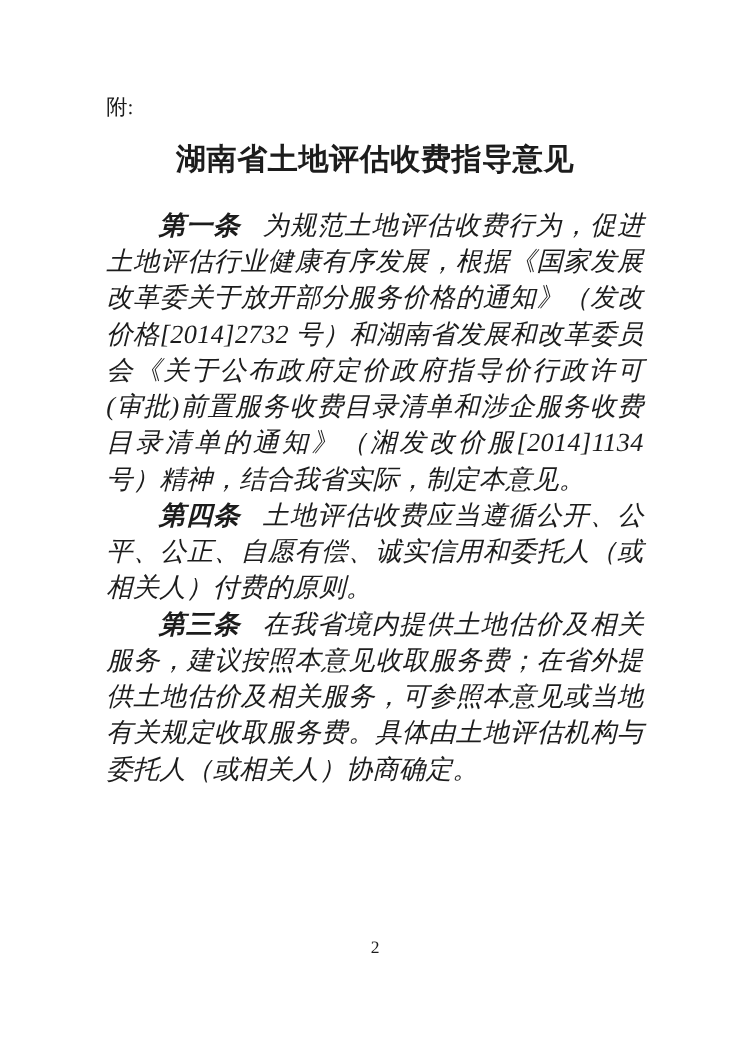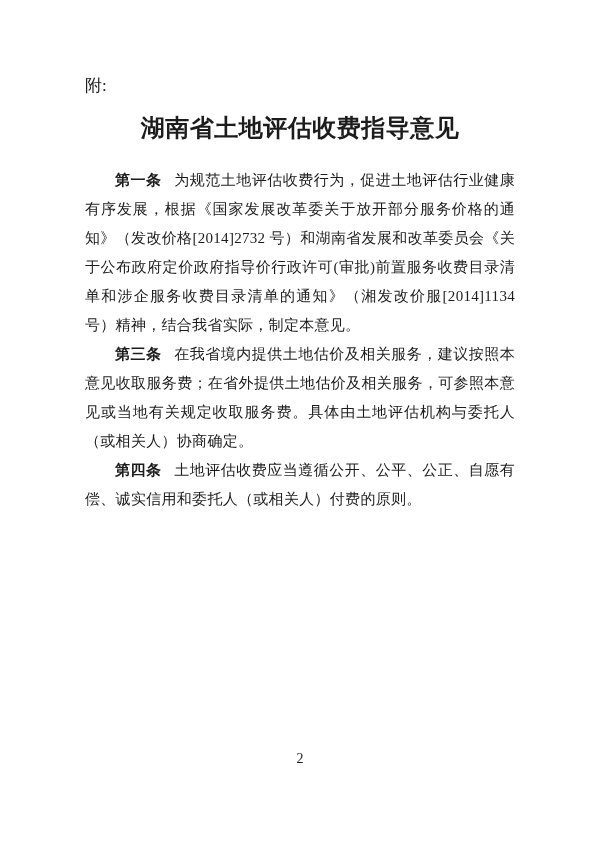--- a/index.html
+++ b/index.html
@@ -35,26 +35,27 @@
     line-height: 28px;
     text-align: center;
     letter-spacing: 0.5px;
     white-space: nowrap;
   }
   .doc-body {
     margin-top: 24px;
   }
   .article {
     margin: 0;
-    font-size: 15px;
+    font-size: 21px;
     line-height: 29px;
     text-align: justify;
     text-justify: inter-ideograph;
     text-indent: 2em;
     letter-spacing: 0.3px;
+    font-style: italic;
   }
   .art-num {
     font-weight: bold;
     margin-right: 0.85em;
   }
   .page-number {
     position: absolute;
     left: 0;
     top: 750px;
     width: 600px;
@@ -68,19 +69,19 @@
 <body>
 
 <div class="page">
   <div class="content">
     <div class="attachment">附:</div>
 
     <h1 class="title">湖南省土地评估收费指导意见</h1>
 
     <div class="doc-body">
       <p class="article"><span class="art-num">第一条</span><span>为规范土地评估收费行为，促进土地评估行业健康有序发展，根据《国家发展改革委关于放开部分服务价格的通知》（发改价格[2014]2732 号）和湖南省发展和改革委员会《关于公布政府定价政府指导价行政许可(审批)前置服务收费目录清单和涉企服务收费目录清单的通知》（湘发改价服[2014]1134 号）精神，结合我省实际，制定本意见。</span></p>
+      <p class="article"><span class="art-num">第四条</span><span>土地评估收费应当遵循公开、公平、公正、自愿有偿、诚实信用和委托人（或相关人）付费的原则。</span></p>
       <p class="article"><span class="art-num">第三条</span><span>在我省境内提供土地估价及相关服务，建议按照本意见收取服务费；在省外提供土地估价及相关服务，可参照本意见或当地有关规定收取服务费。具体由土地评估机构与委托人（或相关人）协商确定。</span></p>
-      <p class="article"><span class="art-num">第四条</span><span>土地评估收费应当遵循公开、公平、公正、自愿有偿、诚实信用和委托人（或相关人）付费的原则。</span></p>
     </div>
   </div>
 
   <div class="page-number">2</div>
 </div>
 
 </body></html>

